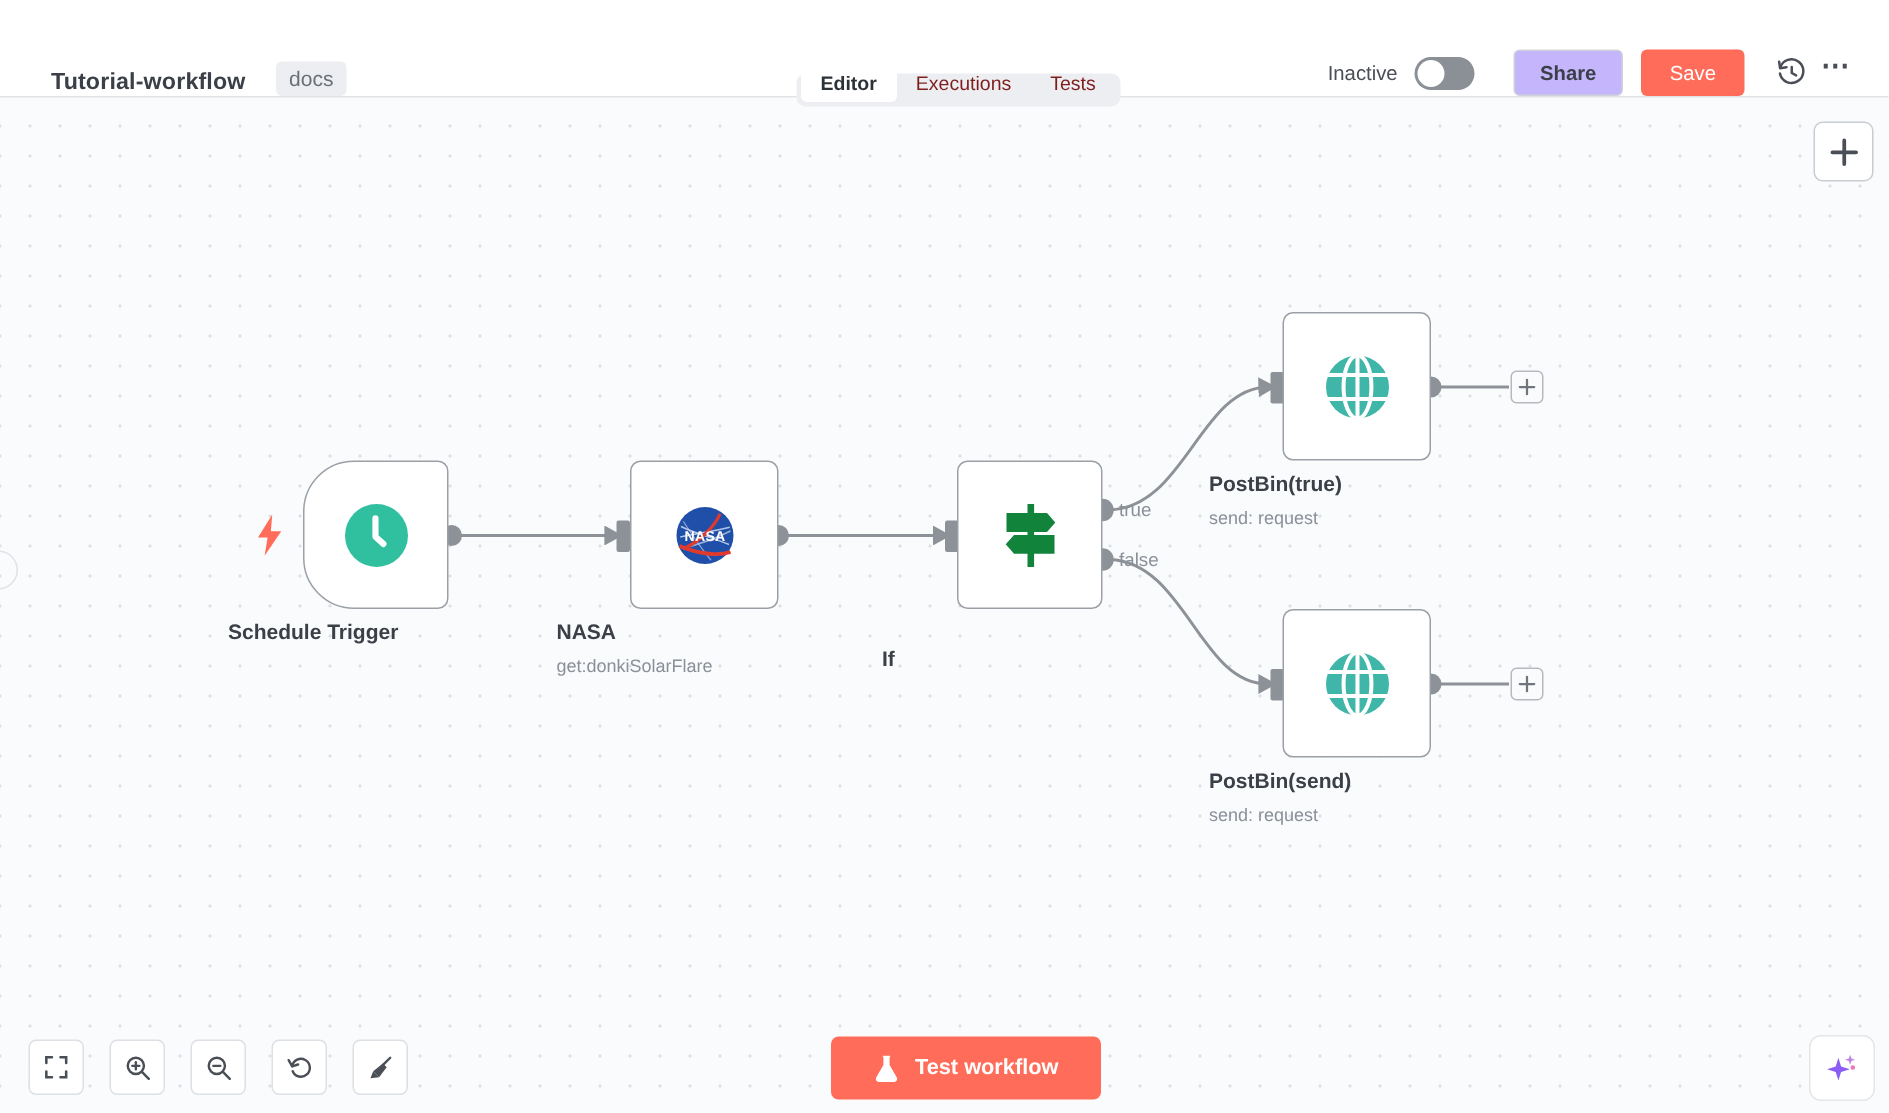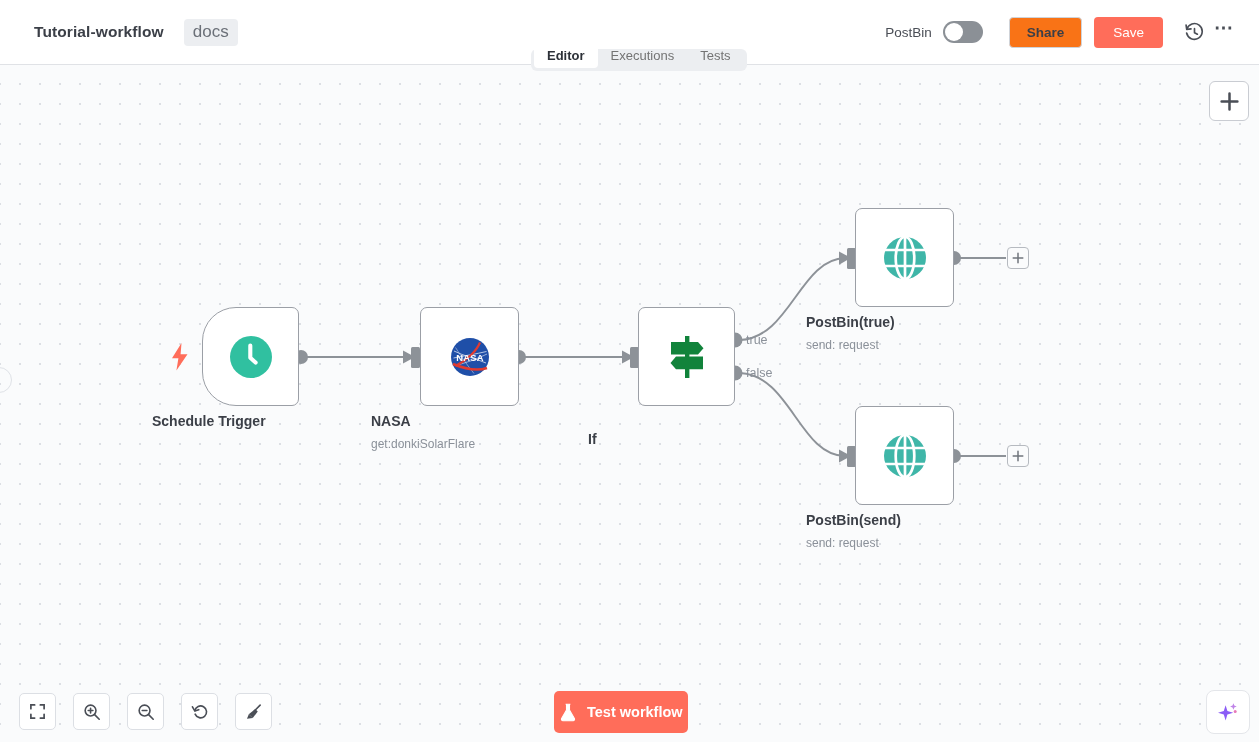--- a/index.html
+++ b/index.html
@@ -9,32 +9,32 @@
     overflow: hidden;
     background: #fff;
   }
 
   
   #header {
     position: absolute; left: 0; top: 0;
     width: 1259px; height: 65px;
     background: #ffffff;
     border-bottom: 1px solid #e0e2e6;
-    display: flex; align-items: center;
+    display: flex; align-items: flex-end;
     z-index: 40;
   }
   #wf-title {
     margin-left: 34px;
     font-size: 15.5px; font-weight: 600;
     color: #3b3f47; letter-spacing: .1px;
   }
   #wf-tag {
     margin-left: 20px;
     background: #eceef1; color: #6b7078;
-    font-size: 17px; border-radius: 4px;
+    font-size: 14px; border-radius: 4px;
     padding: 3px 9px 4px;
   }
   #header-right {
     margin-left: auto; margin-right: 20px;
     display: flex; align-items: center; gap: 0;
   }
   #active-label {
     font-size: 13.5px; color: #4a4e56; margin-right: 11px;
   }
   .toggle {
@@ -43,21 +43,21 @@
     margin-right: 26px;
   }
   .toggle .knob {
     position: absolute; left: 2px; top: 2px;
     width: 18px; height: 18px; border-radius: 50%;
     background: #fff;
   }
   #share-btn {
     height: 31px; padding: 0 17px;
     border: 1px solid #cfd3d9; border-radius: 4px;
-    background: #f97316; color: #3b3f47;
+    background: #c4b5fd; color: #3b3f47;
     font-size: 13.5px; font-weight: 600; cursor: pointer;
     font-family: inherit;
     display: flex; align-items: center;
     margin-right: 12px;
   }
   #save-btn {
     height: 31px; padding: 0 19px;
     border: none; border-radius: 4px;
     background: #ff6d5a; color: #fff;
     font-size: 13.5px; font-weight: 400; cursor: pointer;
@@ -77,21 +77,21 @@
   #tabs {
     position: absolute; left: 531px; top: 49px;
     height: 22px; background: #eceef1;
     border-radius: 6px;
     display: flex; align-items: flex-end; padding: 3px;
     z-index: 50;
   }
   .tab {
     height: 25px; padding: 0 13px;
     display: flex; align-items: center;
-    font-size: 13px; color: #737373; cursor: pointer;
+    font-size: 13px; color: #7f1d1d; cursor: pointer;
     border-radius: 4px;
   }
   .tab.active {
     background: #fff; color: #2d3138; font-weight: 600;
   }
 
   
   #canvas {
     position: absolute; left: 0; top: 65px;
     width: 1259px; height: 677px;
@@ -148,21 +148,21 @@
   .tool-btn {
     position: absolute;
     width: 37px; height: 37px;
     background: #fff;
     border: 1px solid #dcdfe4; border-radius: 5px;
     display: flex; align-items: center; justify-content: center;
     cursor: pointer; color: #4a4e56;
   }
   #test-btn {
     position: absolute; left: 554px; top: 691px;
-    height: 42px; padding: 0 5px;
+    height: 42px; padding: 0 28px;
     background: #ff6d5a; color: #fff;
     border: none; border-radius: 5px;
     font-family: inherit; font-size: 14.5px; font-weight: 700;
     display: flex; align-items: center; gap: 10px;
     cursor: pointer;
   }
   #ai-btn {
     position: absolute; left: 1206px; top: 690px;
     width: 44px; height: 44px;
     background: #fff; border: 1px solid #e4e6ea; border-radius: 8px;
@@ -178,21 +178,21 @@
   }
 </style>
 </head>
 <body>
 
 <div id="header">
   <div id="wf-title">Tutorial-workflow</div>
   <div id="wf-tag">docs</div>
 
   <div id="header-right">
-    <span id="active-label">PostBin</span>
+    <span id="active-label">Inactive</span>
 
     <div class="toggle">
       <div class="knob"></div>
     </div>
 
     <button id="share-btn">Share</button>
     <button id="save-btn">Save</button>
 
     <div class="hdr-icon-btn">
       <svg width="21" height="21" viewBox="0 0 24 24" fill="none" stroke="#4a4e56" stroke-width="1.9" stroke-linecap="round" stroke-linejoin="round">

